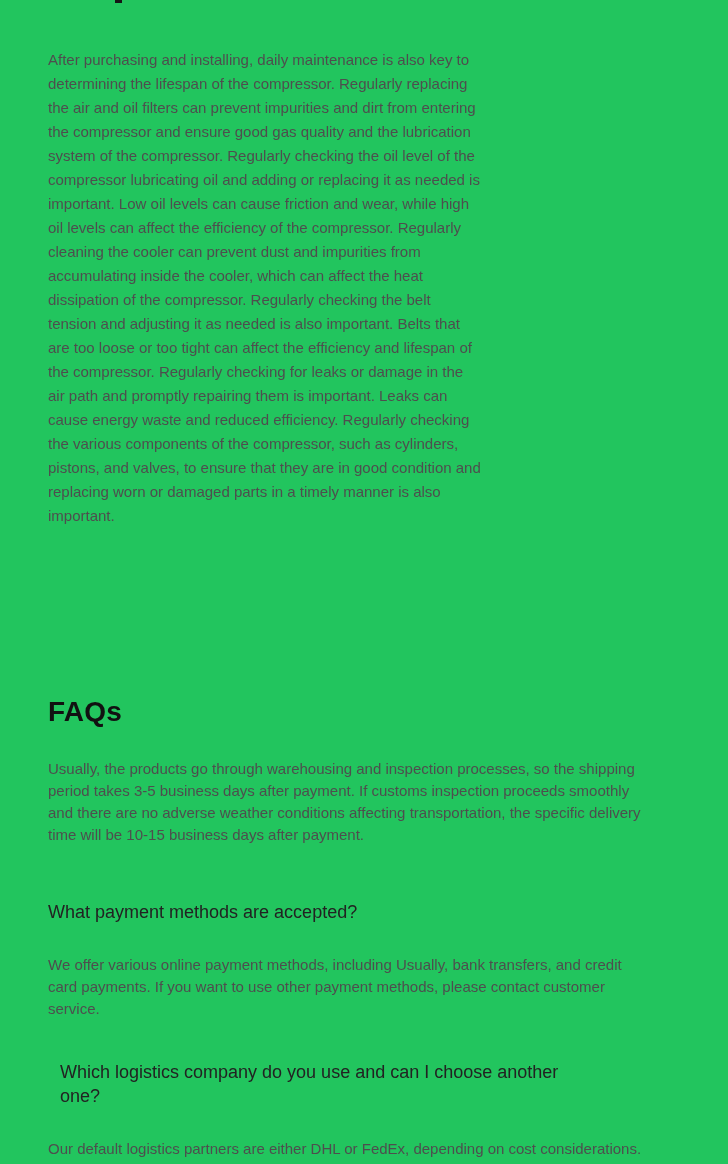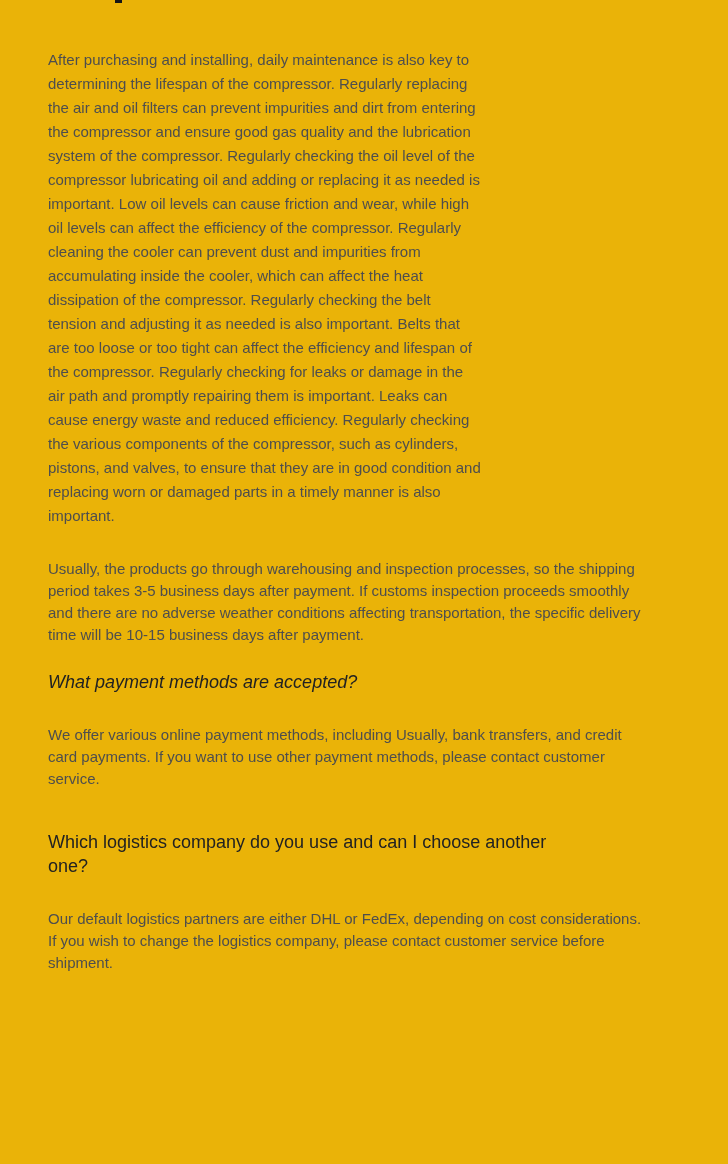--- a/index.html
+++ b/index.html
@@ -5,21 +5,21 @@
   * { margin: 0; padding: 0; box-sizing: border-box; }
   html, body {
     width: 728px;
     background: #ffffff;
     font-family: "Liberation Sans", "DejaVu Sans", sans-serif;
   }
   .page {
     position: relative;
     width: 728px;
     height: 1164px;
-    background: #eab308;
+    background: #22c55e;
     overflow: hidden;
   }
   
   .heading-fragment {
     position: absolute;
     left: 115px;
     top: 0;
     width: 7px;
     height: 3px;
     background: #151515;
@@ -51,34 +51,35 @@
     max-width: 520px;
   }
   .faq-item .faq-answer {
     margin-top: 30px;
     font-size: 15px;
     line-height: 22px;
     color: #4e4e4e;
     max-width: 600px;
   }
   .faq-item-0 .faq-question { margin-top: 48px; }
-  .faq-item-1 .faq-question { margin-top: 24px; font-style: italic; }
-  .faq-item-2 .faq-question { margin-top: 40px; }
+  .faq-item-1 .faq-question { margin-top: 54px; }
+  .faq-item-2 .faq-question { margin-top: 40px; margin-left: 12px; }
 </style>
 </head>
 <body>
 
 <div class="page">
 
   <div class="heading-fragment"></div>
 
   <div class="content">
 
     <p class="intro-paragraph">After purchasing and installing, daily maintenance is also key to determining the lifespan of the compressor. Regularly replacing the air and oil filters can prevent impurities and dirt from entering the compressor and ensure good gas quality and the lubrication system of the compressor. Regularly checking the oil level of the compressor lubricating oil and adding or replacing it as needed is important. Low oil levels can cause friction and wear, while high oil levels can affect the efficiency of the compressor. Regularly cleaning the cooler can prevent dust and impurities from accumulating inside the cooler, which can affect the heat dissipation of the compressor. Regularly checking the belt tension and adjusting it as needed is also important. Belts that are too loose or too tight can affect the efficiency and lifespan of the compressor. Regularly checking for leaks or damage in the air path and promptly repairing them is important. Leaks can cause energy waste and reduced efficiency. Regularly checking the various components of the compressor, such as cylinders, pistons, and valves, to ensure that they are in good condition and replacing worn or damaged parts in a timely manner is also important.</p>
 
+    <h2 class="faqs-title">FAQs</h2>
 
     <section class="faq-item faq-item-0">
       <p class="faq-answer">Usually, the products go through warehousing and inspection processes, so the shipping period takes 3-5 business days after payment. If customs inspection proceeds smoothly and there are no adverse weather conditions affecting transportation, the specific delivery time will be 10-15 business days after payment.</p>
     </section>
 
     <section class="faq-item faq-item-1">
       <h3 class="faq-question">What payment methods are accepted?</h3>
       <p class="faq-answer">We offer various online payment methods, including Usually, bank transfers, and credit card payments. If you want to use other payment methods, please contact customer service.</p>
     </section>
 

